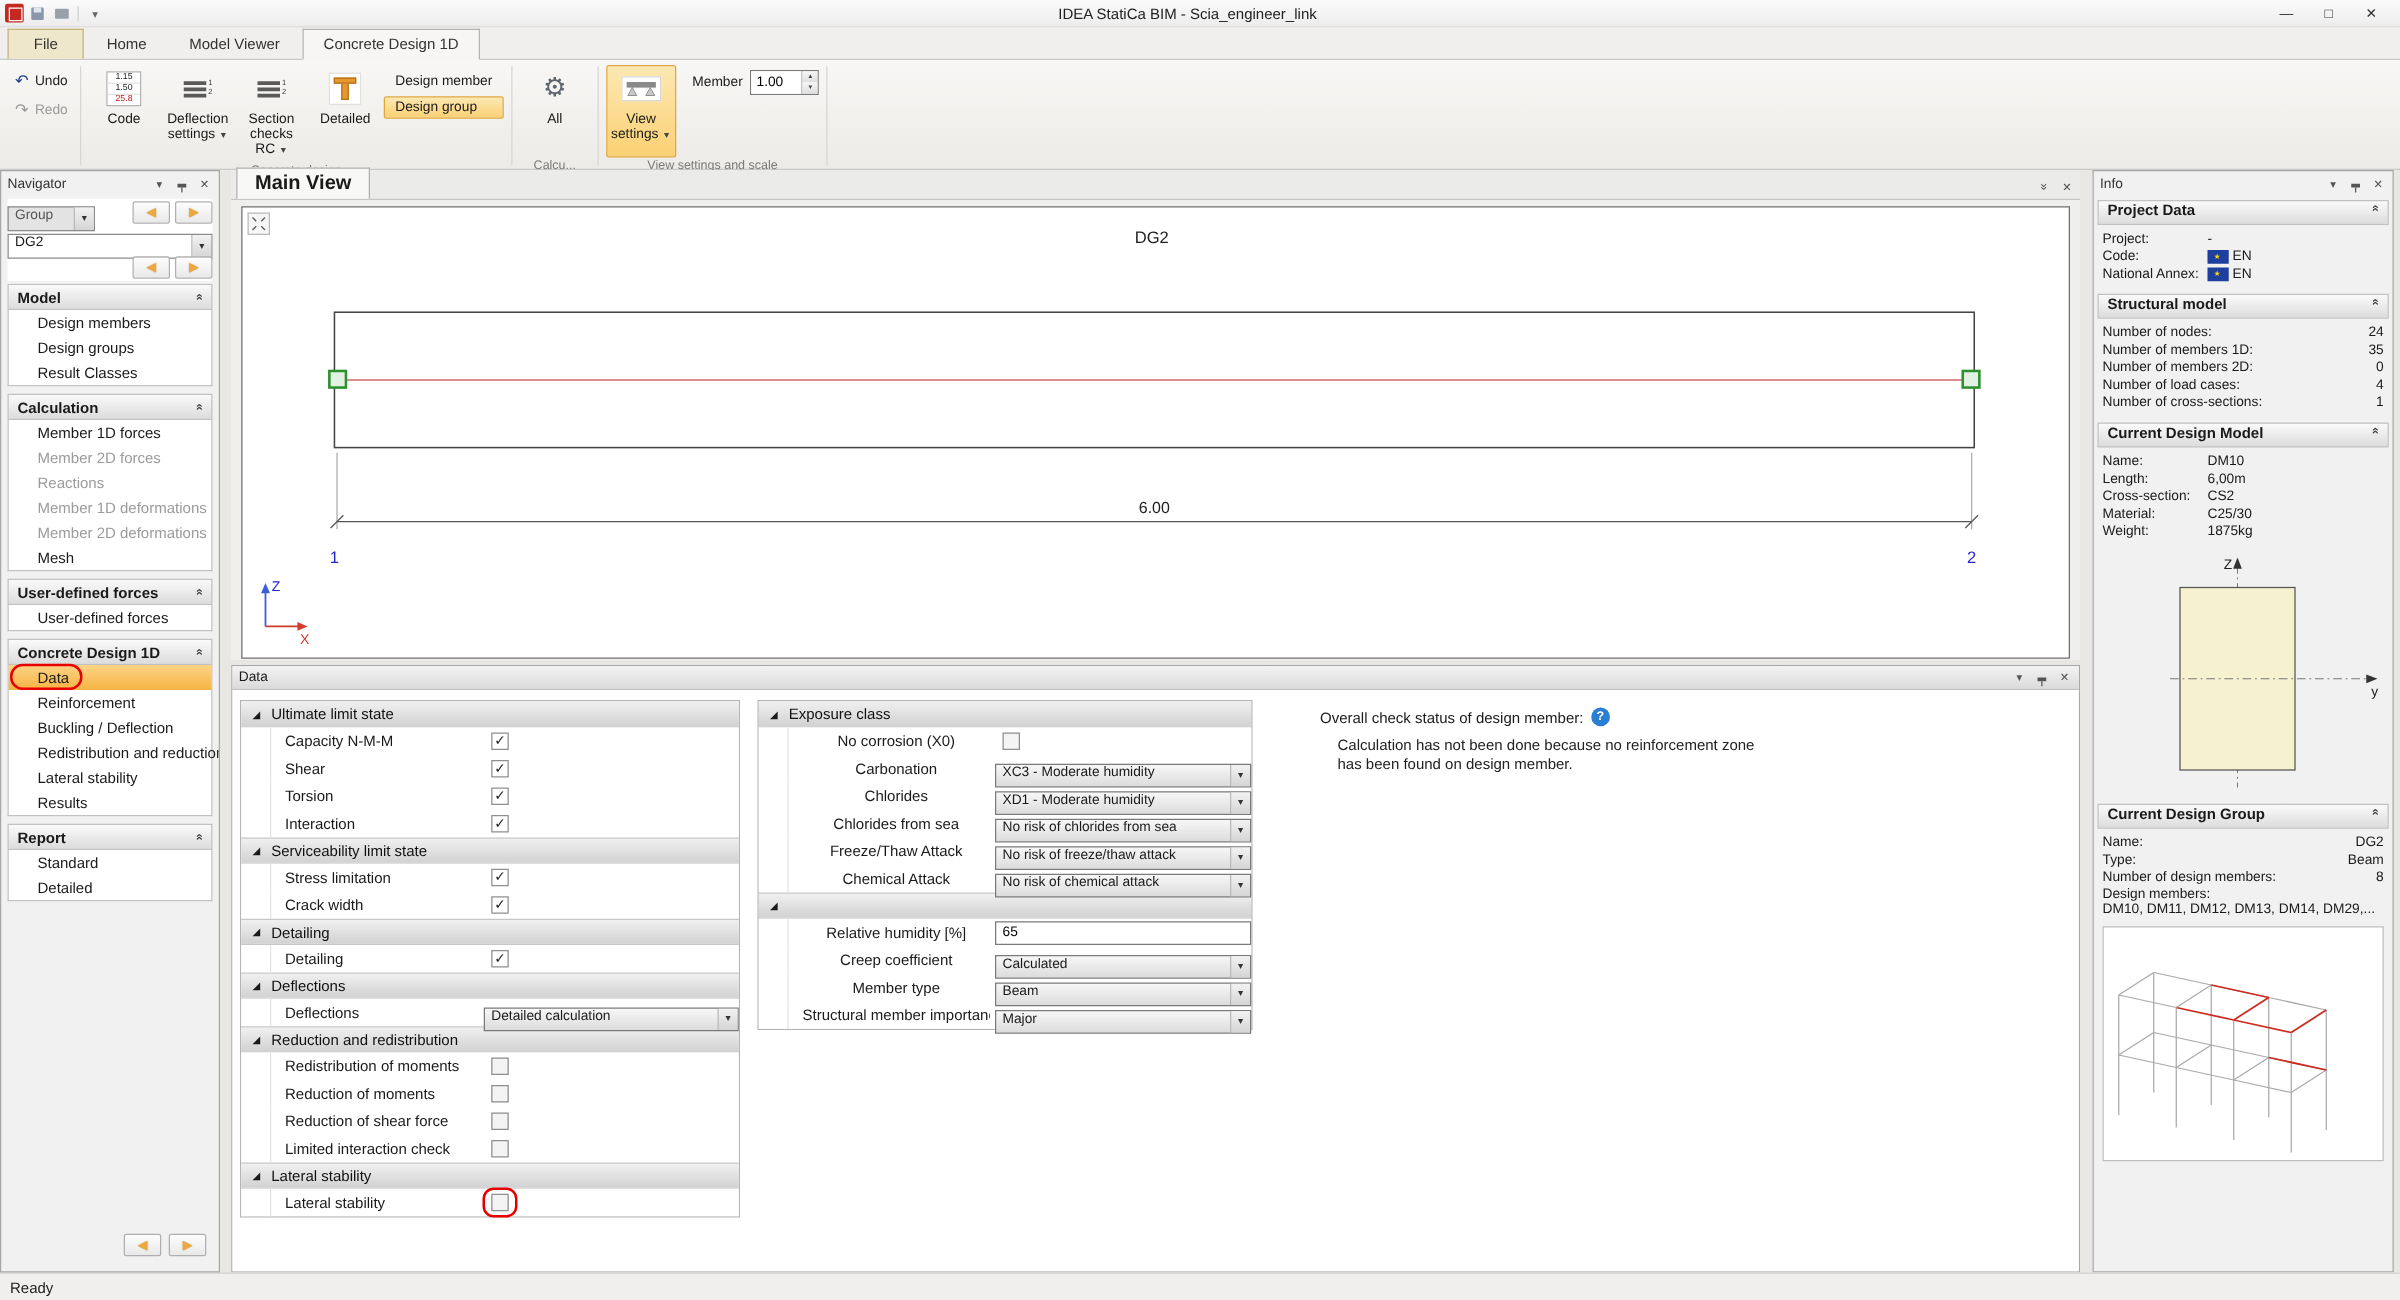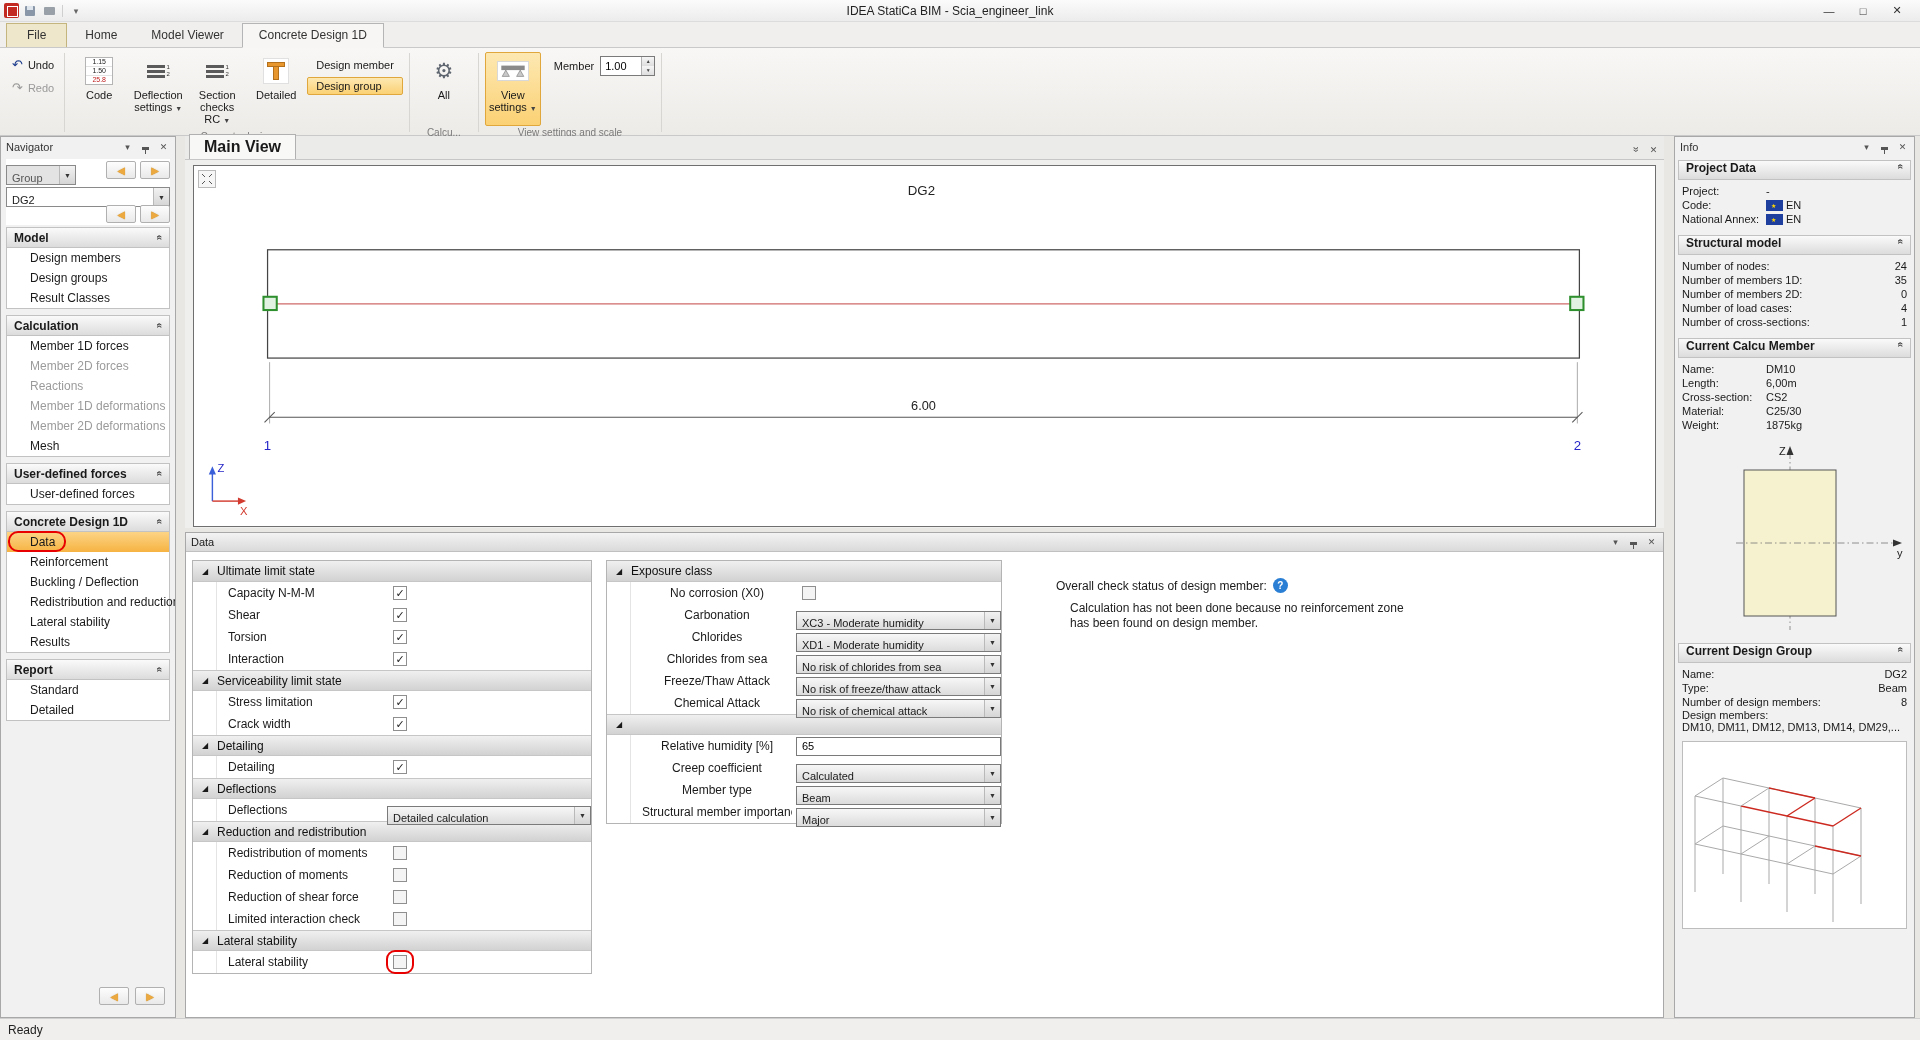--- a/index.html
+++ b/index.html
@@ -72,21 +72,21 @@
   .pinshape { display:inline-block; width:7px; height:3px; background:#555; position:relative; }
   .pinshape::after { content:''; position:absolute; left:3px; top:3px; width:1px; height:4px; background:#555; }
   .chev { display:inline-block; transform:rotate(90deg); font-size:10px; color:#444; width:12px; text-align:center; }
   .chev.down { transform:rotate(-90deg); }
 
   
   .navigator { width:176px; flex:none; margin:0 0 0 0; position:relative; display:flex; flex-direction:column; }
   .navtools { padding:2px 5px; }
   .trow { display:flex; align-items:center; margin-bottom:4px; gap:4px; }
   .spacer { flex:1; }
-  .combo { height:20px; border:1px solid #8a8a8a; background:linear-gradient(#f7f7f7,#dcdcdc); display:flex; align-items:flex-end; font-size:11px;margin-top:10px; }
+  .combo { height:20px; border:1px solid #8a8a8a; background:linear-gradient(#f7f7f7,#dcdcdc); display:flex; align-items:flex-start; font-size:11px;margin-top:10px; }
   .combo .cval { flex:1; padding-left:5px; white-space:nowrap; overflow:hidden; }
   .combo .carrow { width:16px; text-align:center; font-size:7px; color:#333; border-left:1px solid #b9b9b9; align-self:stretch; display:flex; align-items:center; justify-content:center; background:linear-gradient(#f2f2f2,#d5d5d5); }
   .combo.gray { width:66px; background:#e3e3e3; color:#555; }
   .combo.white { background:#fff; width:100%; }
   .abtn { width:30px; height:18px; border:1px solid #b0b0b0; background:linear-gradient(#fdfdfd,#e9e9e9); display:flex; align-items:center; justify-content:center; border-radius:2px; }
   .goldarrow { color:#eba93f; font-size:10px; text-shadow:0 0 1px #b97f1e; }
   .nsections { padding:0 5px; overflow:hidden; flex:1; }
   .nsec { margin-bottom:6px; }
   .nsec-header { height:21px; background:linear-gradient(#fafafa,#dcdcdc); border:1px solid #c2c2c2; display:flex; align-items:center; padding:0 4px 0 7px; font-weight:bold; font-size:12px; color:#1a1a1a; }
   .nsec-title { flex:1; }
@@ -125,21 +125,21 @@
   .rlabel { padding-left:7px; font-size:12px; white-space:nowrap; overflow:hidden; flex:none; }
   .col1 .rlabel { width:162px; }
   .col2 .rlabel { width:157px;text-align:center; }
   .cbwrap { position:relative; margin-left:6px; }
   .cb { width:14px; height:14px; border:1px solid #8f8f8f; background:#f4f4f4; font-size:11px; line-height:12px; text-align:center; color:#222; }
   .cb.checked { background:#fff; }
   .dtable .combo { border:1px solid #7a7a7a; height:19px; }
   .col1 .combo { width:206px; }
   .col2 .combo { width:212px; }
   .tinput { width:212px; height:19px; border:1px solid #7a7a7a; font-size:11px; padding-left:5px; font-family:inherit; }
-  .dstatus { position:absolute; left:870px; top:26px; width:500px; }
+  .dstatus { position:absolute; left:870px; top:14px; width:500px; }
   .ds-head { font-size:12px; display:flex; align-items:center; gap:6px; }
   .help { width:15px; height:15px; border-radius:50%; background:#2a7fd4; color:#fff; font-size:10px; font-weight:bold; text-align:center; line-height:15px; flex:none; }
   .ds-msg { margin:8px 0 0 14px; max-width:335px; font-size:12px; line-height:15px; color:#222; }
 
   
   .infopanel { width:241px; flex:none; margin-right:5px; display:flex; flex-direction:column; overflow:hidden; }
   .isec-header { height:20px; margin:3px 3px 0; background:linear-gradient(#fafafa,#dcdcdc); border:1px solid #c2c2c2; display:flex; align-items:flex-start; padding:0 4px 0 7px; font-weight:bold; font-size:12px; }
   .isec-title { flex:1; }
   .info-rows { padding:4px 7px 6px; font-size:11px; }
   .irow { display:flex; line-height:14px; min-height:14px; }
@@ -741,21 +741,21 @@
             <span class="ilabel">Number of load cases:</span>
             <span class="ivalue"><span>4</span></span>
           </div>
           <div class="irow">
             <span class="ilabel">Number of cross-sections:</span>
             <span class="ivalue"><span>1</span></span>
           </div>
         </div>
 
       <div class="isec-header">
-        <span class="isec-title">Current Calcu Member</span>
+        <span class="isec-title">Current Design Model</span>
           <span class="chev">«</span>
       </div>
       <div class="info-rows mode-tab">
           <div class="irow">
             <span class="ilabel">Name:</span>
             <span class="ivalue">
               <span>DM10</span>
             </span>
           </div>
           <div class="irow">

